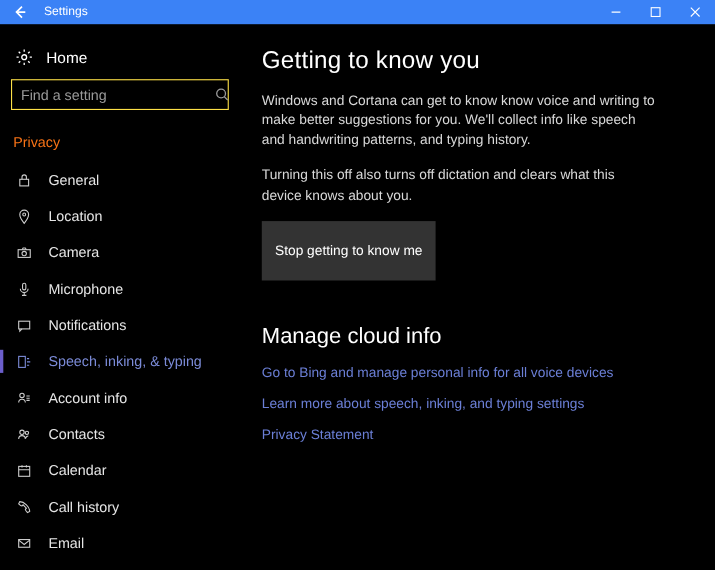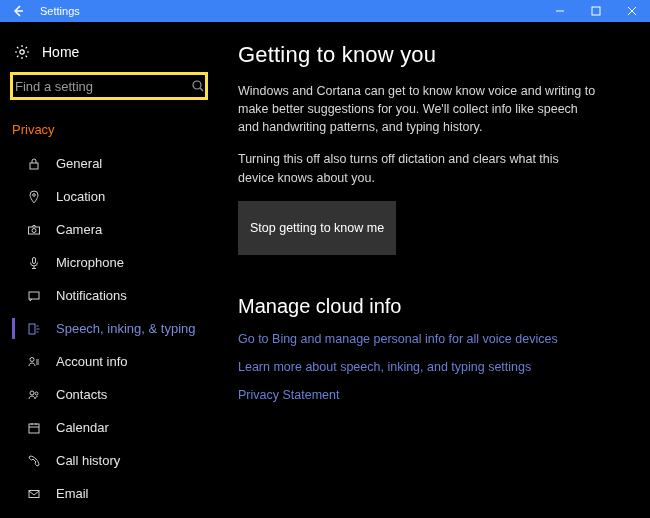--- a/index.html
+++ b/index.html
@@ -38,37 +38,36 @@
 }
 .home-row {
   display: flex; align-items: center;
   padding: 8px 10px 12px 12px;
   cursor: pointer;
 }
 .home-row .icon { width: 20px; display:flex; justify-content:center; }
 .home-row .label { padding-left: 10px; font-size: 14px; }
 .search {
   margin: 0 10px 16px 10px;
-  border: 3px solid #fde047;
+  border: 1px solid #fde047;
   height: 28px;
   display: flex; align-items: center;
   padding: 0 6px 0 8px;
-  justify-content: center;
 }
 .search input {
   flex: 1; background: transparent; border: none; outline: none;
   color: #ccc; font-size: 13px;
 }
 .search input::placeholder { color: #9a9a9a; }
 .section-header {
   padding: 6px 12px 10px 12px;
   color: #f97316;
   font-size: 13px;
 }
-.nav { flex: 1; overflow: hidden; margin-left: 12px; }
+.nav { flex: 1; overflow: hidden; }
 .nav-item {
   display: flex; align-items: center;
   height: 33px;
   padding-left: 12px;
   cursor: pointer;
   position: relative;
 }
 .nav-item .icon { width: 20px; display:flex; justify-content:center; align-items:center; }
 .nav-item .label { padding-left: 12px; font-size: 13px; color: #e6e6e6; }
 .nav-item.selected .label { color: #7b8bd8; }

